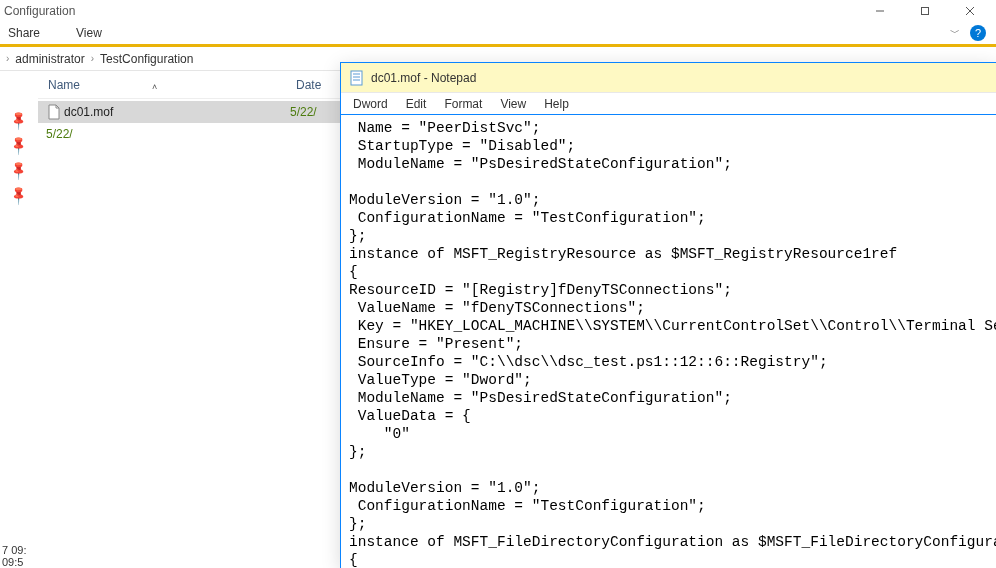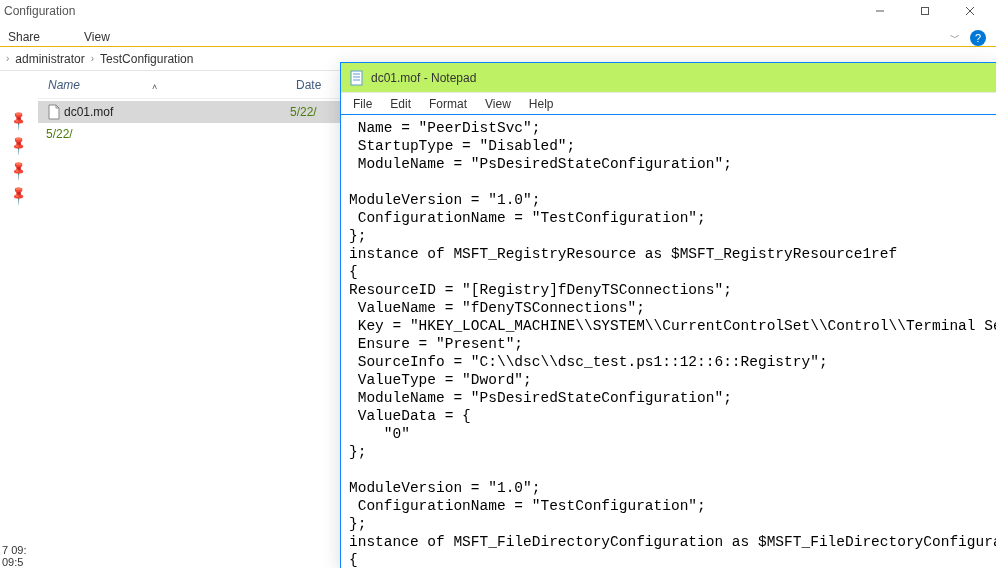--- a/index.html
+++ b/index.html
@@ -3,52 +3,52 @@
   <meta charset="utf-8">
   <style>
     * { margin: 0; padding: 0; box-sizing: border-box; font-family: "Segoe UI", Tahoma, sans-serif; }
     body { width: 996px; height: 568px; overflow: hidden; background: #fff; position: relative; font-size: 12px; color: #000; }
 
     
     .explorer { position: absolute; top: 0; left: 0; width: 996px; height: 568px; }
     .explorer-title { height: 22px; padding: 2px 4px; font-size: 12px; color: #555; display: flex; align-items: center; justify-content: space-between; }
     .explorer-title .wincontrols { display: flex; gap: 0; }
     .explorer-title .wincontrols .btn { width: 45px; height: 22px; display: flex; align-items: center; justify-content: center; color: #555; }
-    .explorer-ribbon { height: 25px; display: flex; align-items: flex-end; padding: 0 4px; gap: 36px; border-bottom: 1px solid #eab308; }
+    .explorer-ribbon { height: 25px; display: flex; align-items: center; padding: 0 4px; gap: 28px; border-bottom: 3px solid #eab308; }
     .explorer-ribbon .rtab { font-size: 12px; color: #333; padding: 2px 4px; }
     .explorer-ribbon .right { margin-left: auto; display: flex; align-items: center; gap: 10px; padding-right: 6px; }
     .help-circle { width: 16px; height: 16px; border-radius: 50%; background: #0078d7; color: #fff; font-size: 11px; display: flex; align-items: center; justify-content: center; }
     .chev { color: #666; font-size: 10px; }
 
     .breadcrumb { height: 24px; display: flex; align-items: center; padding: 0 6px; gap: 6px; border-bottom: 1px solid #e5e5e5; font-size: 12px; color: #333; }
     .breadcrumb .sep { color: #888; font-size: 10px; }
 
     .explorer-body { display: flex; height: calc(100% - 22px - 25px - 24px - 24px); }
     .quick-col { width: 38px; display: flex; flex-direction: column; align-items: center; padding-top: 42px; gap: 10px; }
     .pin { color: #888; font-size: 13px; transform: rotate(-45deg); }
 
     .file-area { flex: 1; }
     .col-headers { height: 28px; display: flex; align-items: center; border-bottom: 1px solid #eee; color: #405a7a; font-size: 12px; }
-    .col-name { width: 250px; padding-left: 10px; display: flex; align-items: flex-end; gap: 72px; font-style: italic; }
+    .col-name { width: 250px; padding-left: 10px; display: flex; align-items: flex-end; gap: 72px; }
     .sort-caret { color: #555; font-size: 9px; }
     .col-date { padding-left: 8px; }
 
     .files { padding-top: 2px; }
     .file-row { height: 22px; display: flex; align-items: center; gap: 6px; padding-left: 8px; font-size: 12px; color: #222; }
     .file-row.selected { background: #d8d8d8; }
     .file-row .nm { width: 238px; display: flex; align-items: center; gap: 2px; }
     .file-row .dt { color: #4d7c0f; }
     .file-icon { width: 16px; height: 16px; display: inline-flex; align-items: center; justify-content: center; }
 
     .status-bar { position: absolute; bottom: 0; left: 0; height: 24px; display: flex; flex-direction: column; justify-content: space-between; padding-left: 2px; font-size: 11px; color: #333; }
     .status-bar div { line-height: 12px; height: 12px; }
 
     
     .notepad { position: absolute; top: 62px; left: 340px; width: 656px; height: 506px; background: #fff; border: 1px solid #0a84ff; border-right: none; border-bottom: none; box-shadow: 0 4px 18px rgba(0,0,0,0.15); }
-    .np-titlebar { height: 30px; background: #bef264; display: flex; align-items: center; padding: 0 8px; gap: 6px; border-bottom: 1px solid #e8e8e8; }
+    .np-titlebar { height: 30px; background: #fef9c3; display: flex; align-items: center; padding: 0 8px; gap: 6px; border-bottom: 1px solid #e8e8e8; }
     .np-titlebar .ico { width: 16px; height: 16px; }
     .np-title { font-size: 12px; color: #333; }
     .np-menu { height: 22px; display: flex; align-items: center; gap: 14px; padding: 0 10px; font-size: 12px; color: #333; border-bottom: 1px solid #0a84ff; background: #fff; }
     .np-menu .mi { padding: 1px 2px; }
     .np-content { padding: 4px 8px 8px 8px; font-family: Consolas, "Courier New", monospace; font-size: 14.5px; line-height: 18px; color: #000; white-space: pre; overflow: hidden; height: calc(100% - 30px - 22px); }
   </style>
 </head>
 <body>
 
 <div class="explorer">
@@ -141,21 +141,21 @@
       <svg width="16" height="16" viewBox="0 0 16 16">
           <rect x="2" y="1" width="11" height="14" fill="#fff" stroke="#5b9bd5" stroke-width="1"></rect>
           <line x1="4" y1="4" x2="11" y2="4" stroke="#5b9bd5"></line>
           <line x1="4" y1="7" x2="11" y2="7" stroke="#5b9bd5"></line>
           <line x1="4" y1="10" x2="11" y2="10" stroke="#5b9bd5"></line>
         </svg>
     </span>
     <span class="np-title">dc01.mof - Notepad</span>
   </div>
   <div class="np-menu">
-    <span class="mi">File</span>
+    <span class="mi">Dword</span>
     <span class="mi">Edit</span>
     <span class="mi">Format</span>
     <span class="mi">View</span>
     <span class="mi">Help</span>
   </div>
   <div class="np-content"> Name = "PeerDistSvc";
  StartupType = "Disabled";
  ModuleName = "PsDesiredStateConfiguration";
 
 ModuleVersion = "1.0";

